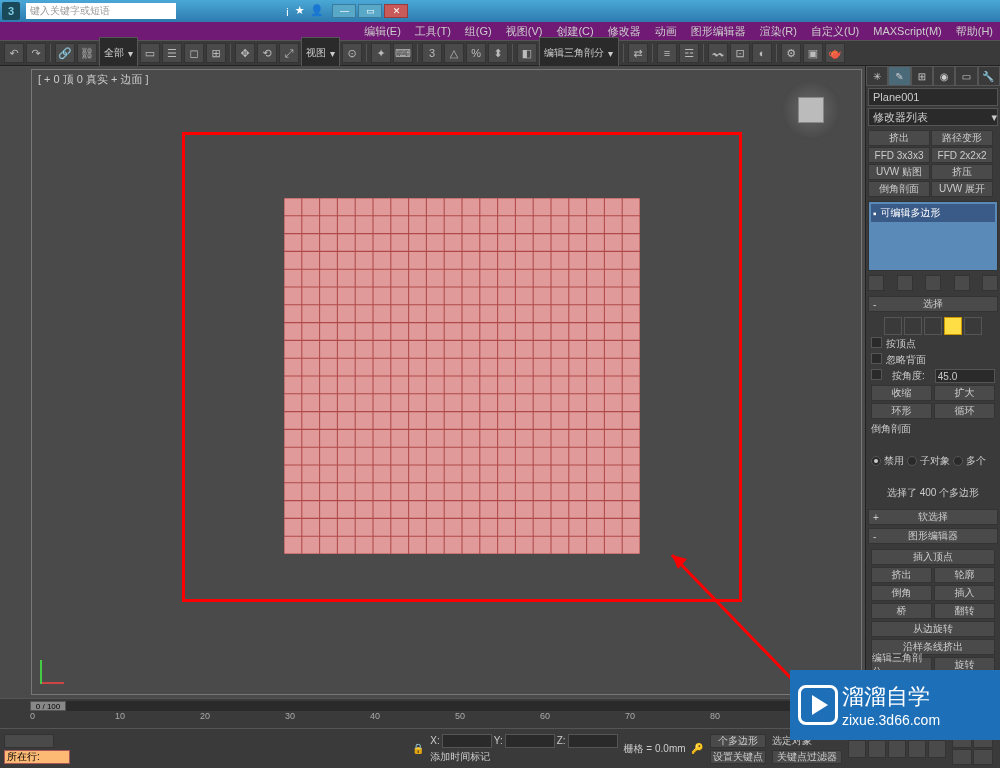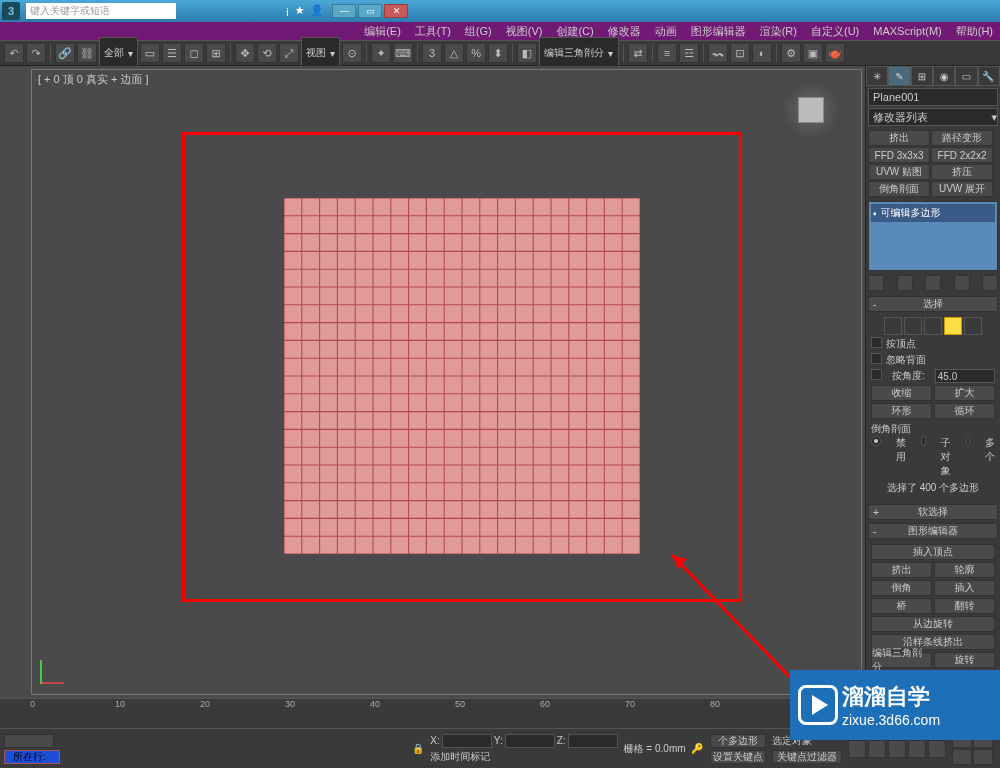--- a/index.html
+++ b/index.html
@@ -66,48 +66,48 @@
 .rollout-body { background:#3a3a3a; padding:3px; }
 .sel-icons { display:flex; gap:2px; justify-content:center; margin:2px 0; }
 .sel-icons .si { width:18px; height:18px; border:1px solid #555; background:#3a3a3a; }
 .sel-icons .si.active { background:#ffdd44; border-color:#cc9900; }
 .chk { display:flex; align-items:flex-start; gap:4px; margin:2px 0; font-size:10px; }
 .chk .box { width:11px; height:11px; background:#2a2a2a; border:1px solid #555; }
 .spin { display:flex; align-items:flex-start; gap:10px; font-size:10px; }
 .spin .field { flex:1; height:14px; background:#2a2a2a; border:1px solid #555; padding-left:2px; display:flex; align-items:center; }
 .btnrow { display:flex; gap:2px; margin:2px 0; }
 .btnrow .pbtn { flex:1; height:16px; background:#4a4a4a; border:1px solid #333; font-size:10px; display:flex; align-items:center; justify-content:center; }
-.radio-row { display:flex; align-items:flex-start; gap:15px; font-size:10px; margin:0 0; }
+.radio-row { display:flex; align-items:center; gap:3px; font-size:10px; margin:18px 0; }
 .radio-row .r { width:10px; height:10px; border-radius:50%; border:1px solid #555; background:#2a2a2a; }
 .radio-row .r.on::after { content:""; display:block; width:4px; height:4px; background:#ccc; border-radius:50%; margin:2px; }
 .info-text { font-size:10px; text-align:center; color:#ccc; margin:3px 0; }
 
 
 .timeline { height:30px; background:#3a3a3a; border-top:1px solid #555; position:relative; }
 .time-scrub { height:10px; background:#2a2a2a; margin:2px 120px 0 30px; position:relative; }
 .time-scrub .handle { position:absolute; left:0; width:36px; height:10px; background:#888; border:1px solid #555; font-size:8px; text-align:center; color:#000; }
 .time-ticks { height:14px; margin:0 120px 0 30px; position:relative; font-size:9px; color:#aaa; }
 .time-ticks span { position:absolute; }
 .transport { position:absolute; right:4px; top:2px; display:flex; gap:2px; }
 .transport .tp { width:18px; height:18px; background:#4a4a4a; border:1px solid #333; }
 
 .statusbar { height:40px; background:#3a3a3a; border-top:1px solid #555; display:flex; align-items:center; padding:2px 4px; gap:6px; font-size:10px; }
 .statusbar .coord { display:flex; align-items:center; gap:2px; }
 .statusbar .coord .field { width:50px; height:14px; background:#2a2a2a; border:1px solid #555; }
 .statusbar .section { display:flex; flex-direction:column; gap:2px; }
 .statusbar .prompt { flex:1; }
 .statusbar .prompt div { color:#ccc; }
-.now-row { width:56px; height:14px; background:#1d4ed8; border:1px solid #a55; color:#000; display:flex; align-items:center; padding-left:8px; }
+.now-row { width:66px; height:14px; background:#fdba74; border:1px solid #a55; color:#000; display:flex; align-items:center; padding-left:2px; }
 
 
 .watermark { position:absolute; right:0; bottom:28px; width:210px; height:70px; background:#1d6fb8; display:flex; align-items:center; gap:4px; padding-left:8px; }
 .watermark .playicon { width:40px; height:40px; border:3px solid #fff; border-radius:8px; display:flex; align-items:center; justify-content:center; }
 .watermark .playicon::after { content:""; border-left:16px solid #fff; border-top:10px solid transparent; border-bottom:10px solid transparent; margin-left:4px; }
 .watermark .wm-text { color:#fff; }
-.watermark .wm-text .big { font-size:22px; font-weight:bold; }
+.watermark .wm-text .big { font-size:22px; font-weight:normal; }
 .watermark .wm-text .small { font-size:14px; }
 </style>
 </head>
 <body>
 
 <div class="titlebar">
   <div class="logo">3</div>
   <div class="search">键入关键字或短语</div>
   <div class="tbicons">
     <span>ℹ</span>
@@ -375,20 +375,23 @@
         <div class="btnrow">
           <div class="pbtn">编辑三角剖分</div>
           <div class="pbtn">旋转</div>
         </div>
       </div>
     </div>
   </div>
 </div>
 
 <div class="timeline">
+  <div class="time-scrub">
+      <div class="handle">0 / 100</div>
+    </div>
   <div class="time-ticks">
     <span style="left:0%">0</span>
       <span style="left:10%">10</span>
       <span style="left:20%">20</span>
       <span style="left:30%">30</span>
       <span style="left:40%">40</span>
       <span style="left:50%">50</span>
       <span style="left:60%">60</span>
       <span style="left:70%">70</span>
       <span style="left:80%">80</span>

